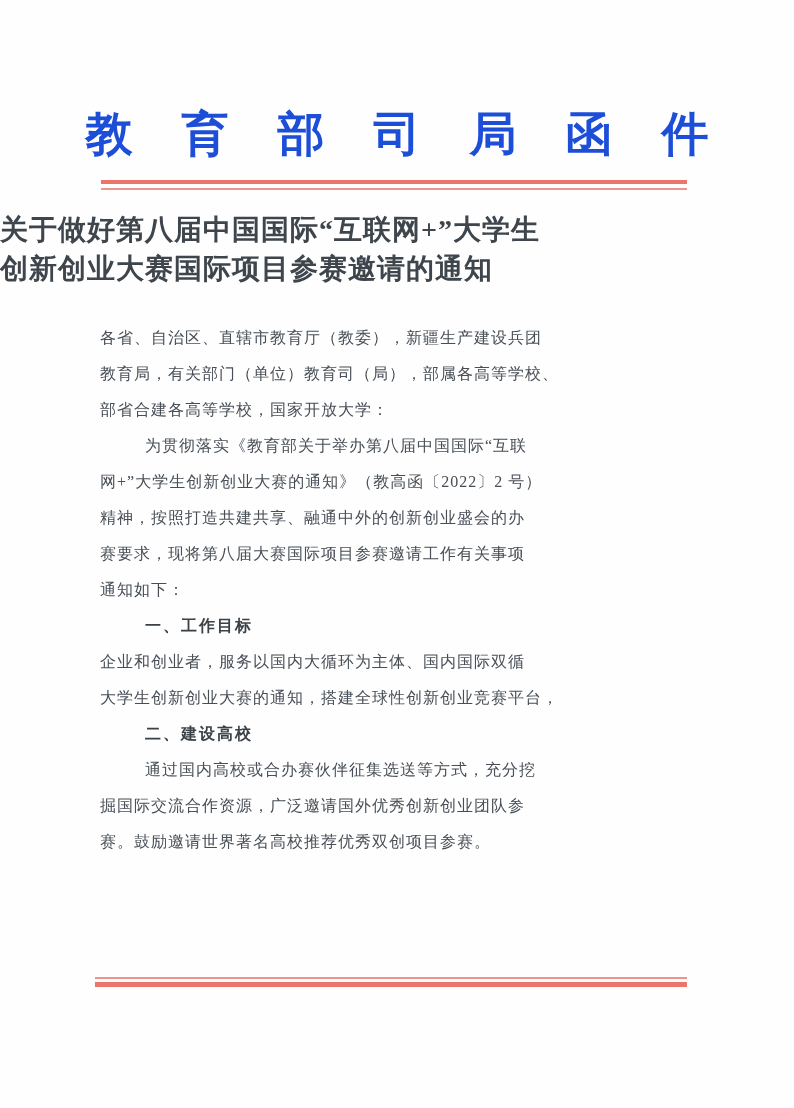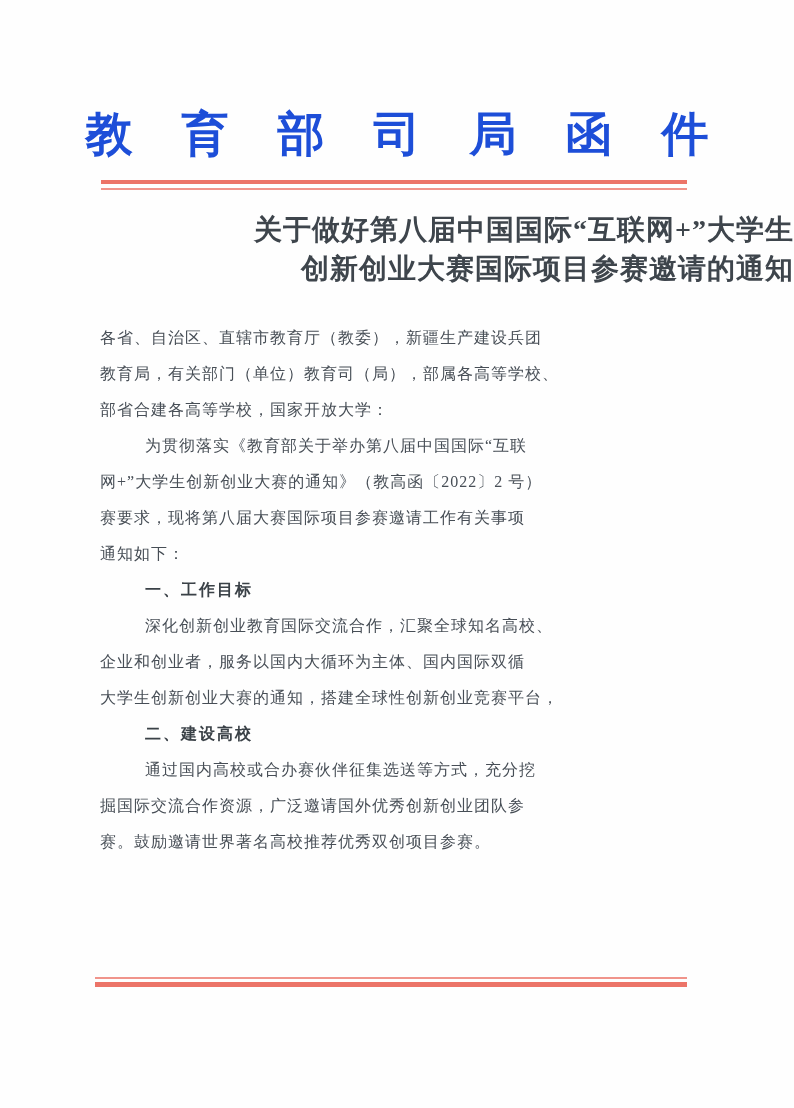--- a/index.html
+++ b/index.html
@@ -45,21 +45,21 @@
     margin-top: 4px;
     height: 2px;
     background: #f0948b;
   }
   
   .doc-title {
     position: absolute;
     top: 210px;
     left: 0;
     width: 100%;
-    text-align: right;
+    text-align: left;
     font-size: 28px;
     font-weight: bold;
     line-height: 39px;
     color: #3e454c;
     letter-spacing: 1px;
   }
   
   .body-text {
     position: absolute;
     top: 320px;
@@ -118,25 +118,25 @@
   </div>
 
   <div class="body-text">
 
     <div class="line">各省、自治区、直辖市教育厅（教委），新疆生产建设兵团</div>
     <div class="line">教育局，有关部门（单位）教育司（局），部属各高等学校、</div>
     <div class="line">部省合建各高等学校，国家开放大学：</div>
 
     <div class="line indent">为贯彻落实《教育部关于举办第八届中国国际“互联</div>
     <div class="line">网+”大学生创新创业大赛的通知》（教高函〔2022〕2 号）</div>
+    <div class="line">精神，按照打造共建共享、融通中外的创新创业盛会的办</div>
     <div class="line">赛要求，现将第八届大赛国际项目参赛邀请工作有关事项</div>
     <div class="line">通知如下：</div>
 
     <div class="line indent heading">一、工作目标</div>
-    <div class="line indent">深化创新创业教育国际交流合作，汇聚全球知名高校、</div>
     <div class="line">企业和创业者，服务以国内大循环为主体、国内国际双循</div>
     <div class="line">大学生创新创业大赛的通知，搭建全球性创新创业竞赛平台，</div>
 
     <div class="line indent heading">二、建设高校</div>
     <div class="line indent">通过国内高校或合办赛伙伴征集选送等方式，充分挖</div>
     <div class="line">掘国际交流合作资源，广泛邀请国外优秀创新创业团队参</div>
     <div class="line">赛。鼓励邀请世界著名高校推荐优秀双创项目参赛。</div>
 
   </div>
 

